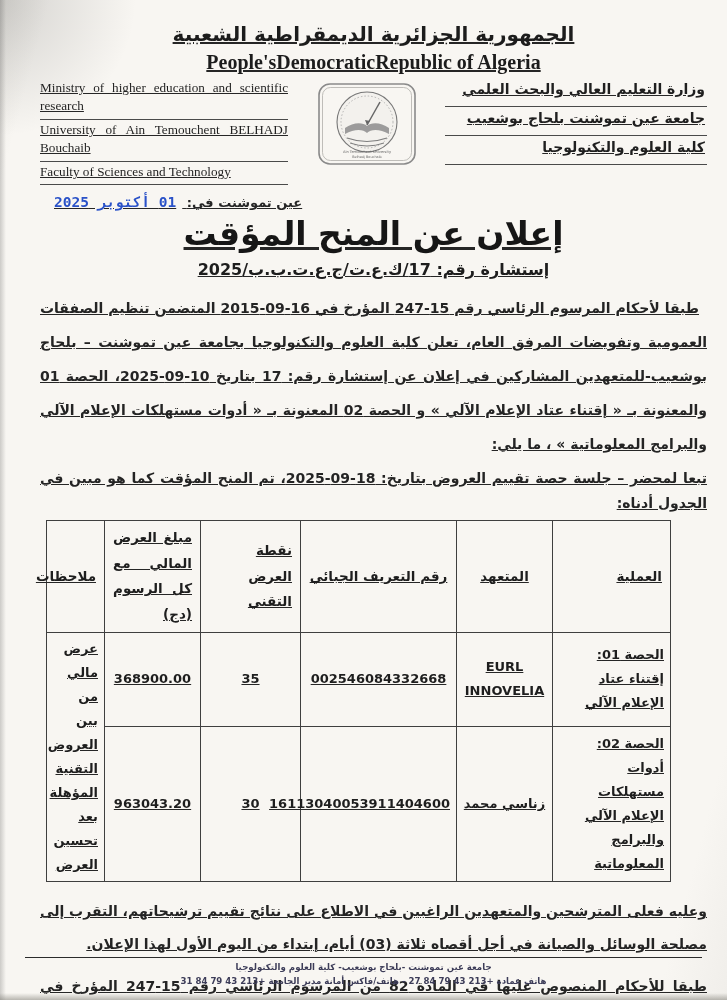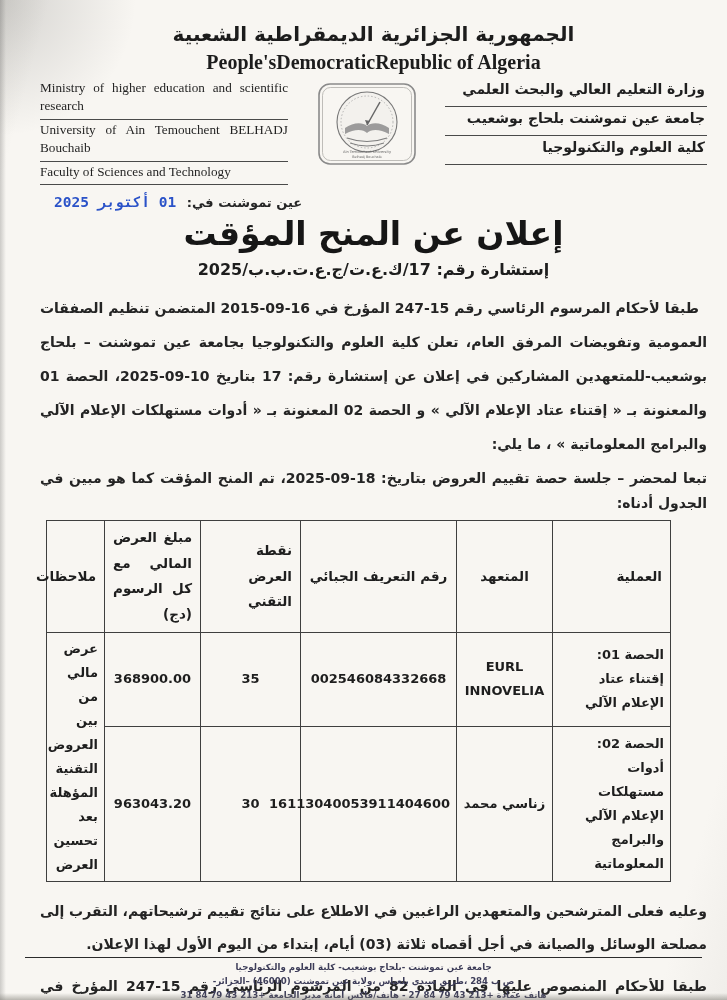--- a/index.html
+++ b/index.html
@@ -1,19 +1,19 @@
 <!DOCTYPE html>
 <html><head>
 <meta charset="utf-8">
 <style>
   html,body{margin:0;padding:0;background:#d8d6d2;}
   .page{
     position:relative;width:727px;height:1000px;margin:0 auto;overflow:hidden;
     background:linear-gradient(105deg,#e9e7e2 0%,#f8f6f2 5%,#f8f6f2 93%,#f0eeea 100%);
-    font-family:"DejaVu Sans",sans-serif;color:#262626;
+    font-family:"DejaVu Sans",sans-serif;color:#262626;text-decoration:underline;
   }
   .page::before{content:'';position:absolute;inset:0;pointer-events:none;
     background:radial-gradient(circle at 0% 0%,rgba(70,70,70,.20),transparent 11%),
                linear-gradient(to right,rgba(50,50,50,.22) 0,transparent 6px);}
   .page::after{content:'';position:absolute;left:0;right:0;bottom:0;height:7px;pointer-events:none;
     background:linear-gradient(to top,rgba(120,118,110,.5),rgba(120,118,110,0));}
   .content{padding:22px 20px 0 40px;}
 
   .republic-ar{text-align:center;font-size:20px;font-weight:700;color:#1c1c1c;}
   .republic-en{text-align:center;font-size:20px;font-weight:700;margin-top:5px;
@@ -147,16 +147,15 @@
       </tbody>
     </table>
 
     <p class="para after1" dir="rtl">وعليه فعلى المترشحين والمتعهدين الراغبين في الاطلاع على نتائج تقييم ترشيحاتهم، التقرب إلى مصلحة الوسائل والصيانة في أجل أقصاه ثلاثة (03) أيام، إبتداء من اليوم الأول لهذا الإعلان.</p>
     <p class="para after2" dir="rtl">طبقا للأحكام المنصوص عليها في المادة 82 من المرسوم الرئاسي رقم 15-247 المؤرخ في 2015/09/16 المتضمن تنظيم الصفقات العمومية وتفويضات المرفق العام، يمكن للمتعاملين تقديم طعونهم في أجل أقصاه عشرة (10) أيام، إبتداء من اليوم الأول لنشر هذا الإعلان.</p>
 
   </div>
 
   <div class="footer">
     <div>جامعة عين تموشنت -بلحاج بوشعيب- كلية العلوم والتكنولوجيا</div>
-    <div>ص ب 284 ،طريق سيدي بلعباس ،ولاية عين تموشنت (46000) –الجزائر-</div>
     <div>هاتف عمادة +213 43 79 84 27 - هاتف/فاكس أمانة مدير الجامعة +213 43 79 84 31</div>
   </div>
 </div>
 
 </body></html>

